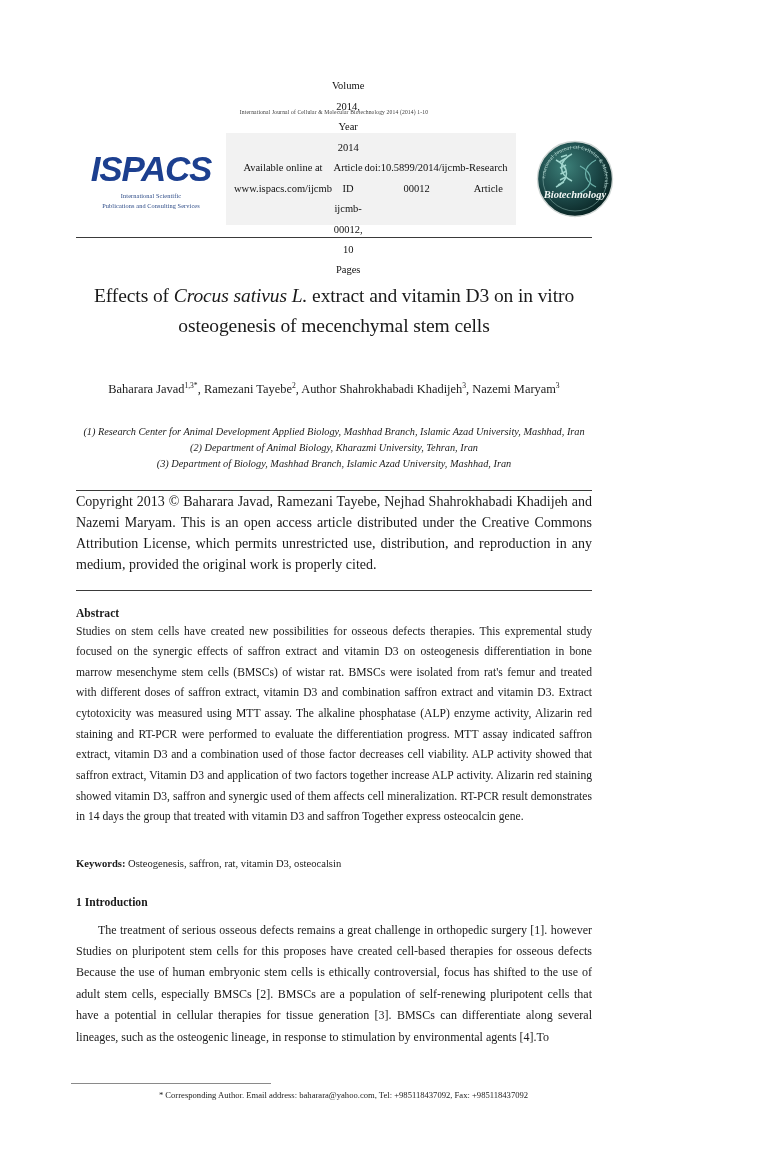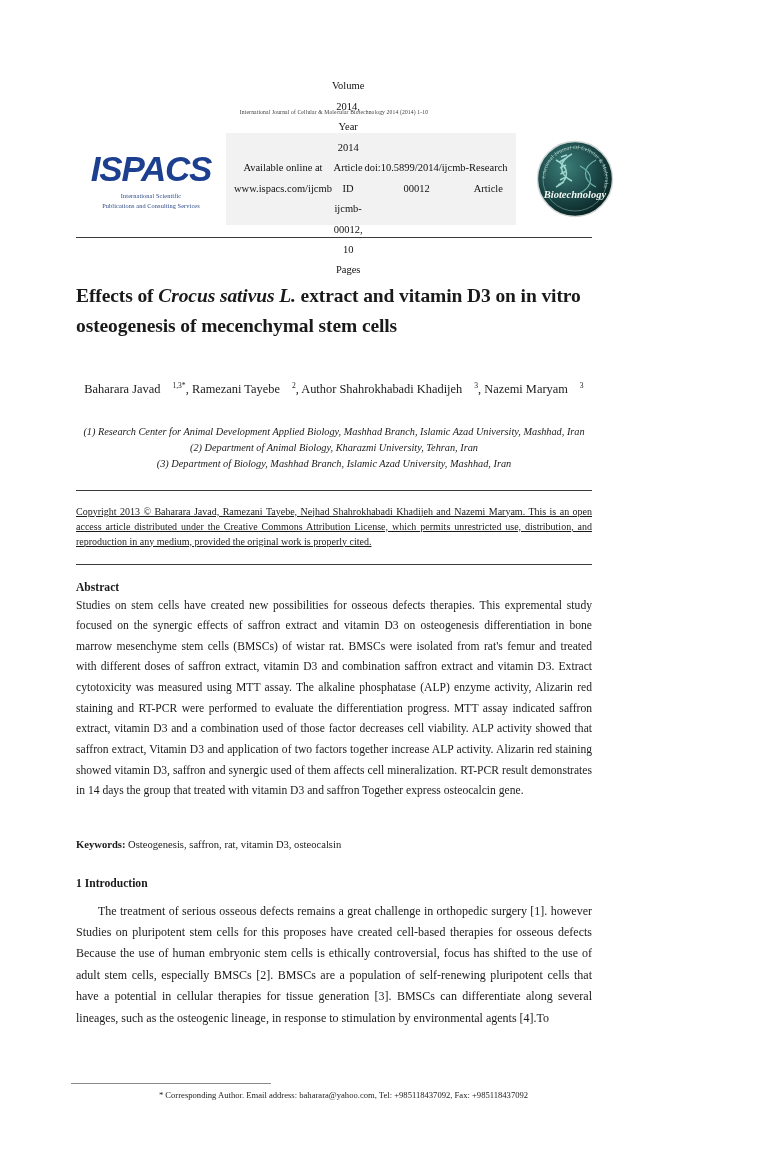--- a/index.html
+++ b/index.html
@@ -101,72 +101,71 @@
     border: 0;
     border-top: 1.6px solid #3a3a3a;
     margin: 0;
   }
   .rule-top   { margin-top: 12px; }
   .rule-mid   { margin-top: 17px; }
   .rule-bot   { margin-top: 15px; }
 
   
   .title {
+    text-align: center;
     font-size: 19.5px;
-    font-weight: bold;
+    font-weight: normal;
     line-height: 1.55;
     margin-top: 43px;
     letter-spacing: -0.1px;
   }
   .title i { font-style: italic; }
 
   
   .authors {
     text-align: center;
     font-size: 12.4px;
     margin-top: 39px;
     line-height: 1.5;
   }
-  .authors sup { font-size: 7.6px; vertical-align: super; padding-left: 12px; }
+  .authors sup { font-size: 7.6px; vertical-align: super; }
 
   
   .affils {
     text-align: center;
     font-style: italic;
     font-size: 10.3px;
     line-height: 1.58;
     margin-top: 25px;
     padding: 0 6px;
   }
 
   
   .copyright {
-    font-size: 10px;
+    font-size: 14px;
     line-height: 1.5;
     text-align: justify;
-    margin-top: 13px;
-    text-decoration: underline;
   }
 
   
   .section-head {
     font-size: 11.6px;
     font-weight: bold;
     margin-top: 16px;
     margin-bottom: 2px;
   }
   .abstract-body {
     font-size: 11.6px;
     line-height: 1.78;
     text-align: justify;
   }
 
   .keywords {
     font-size: 10.6px;
-    margin-top: 35px;
+    margin-top: 28px;
     line-height: 1.5;
   }
   .keywords b { font-weight: bold; }
 
   .intro-head {
     font-size: 11.6px;
     font-weight: bold;
     margin-top: 24px;
   }
   .intro-body {

